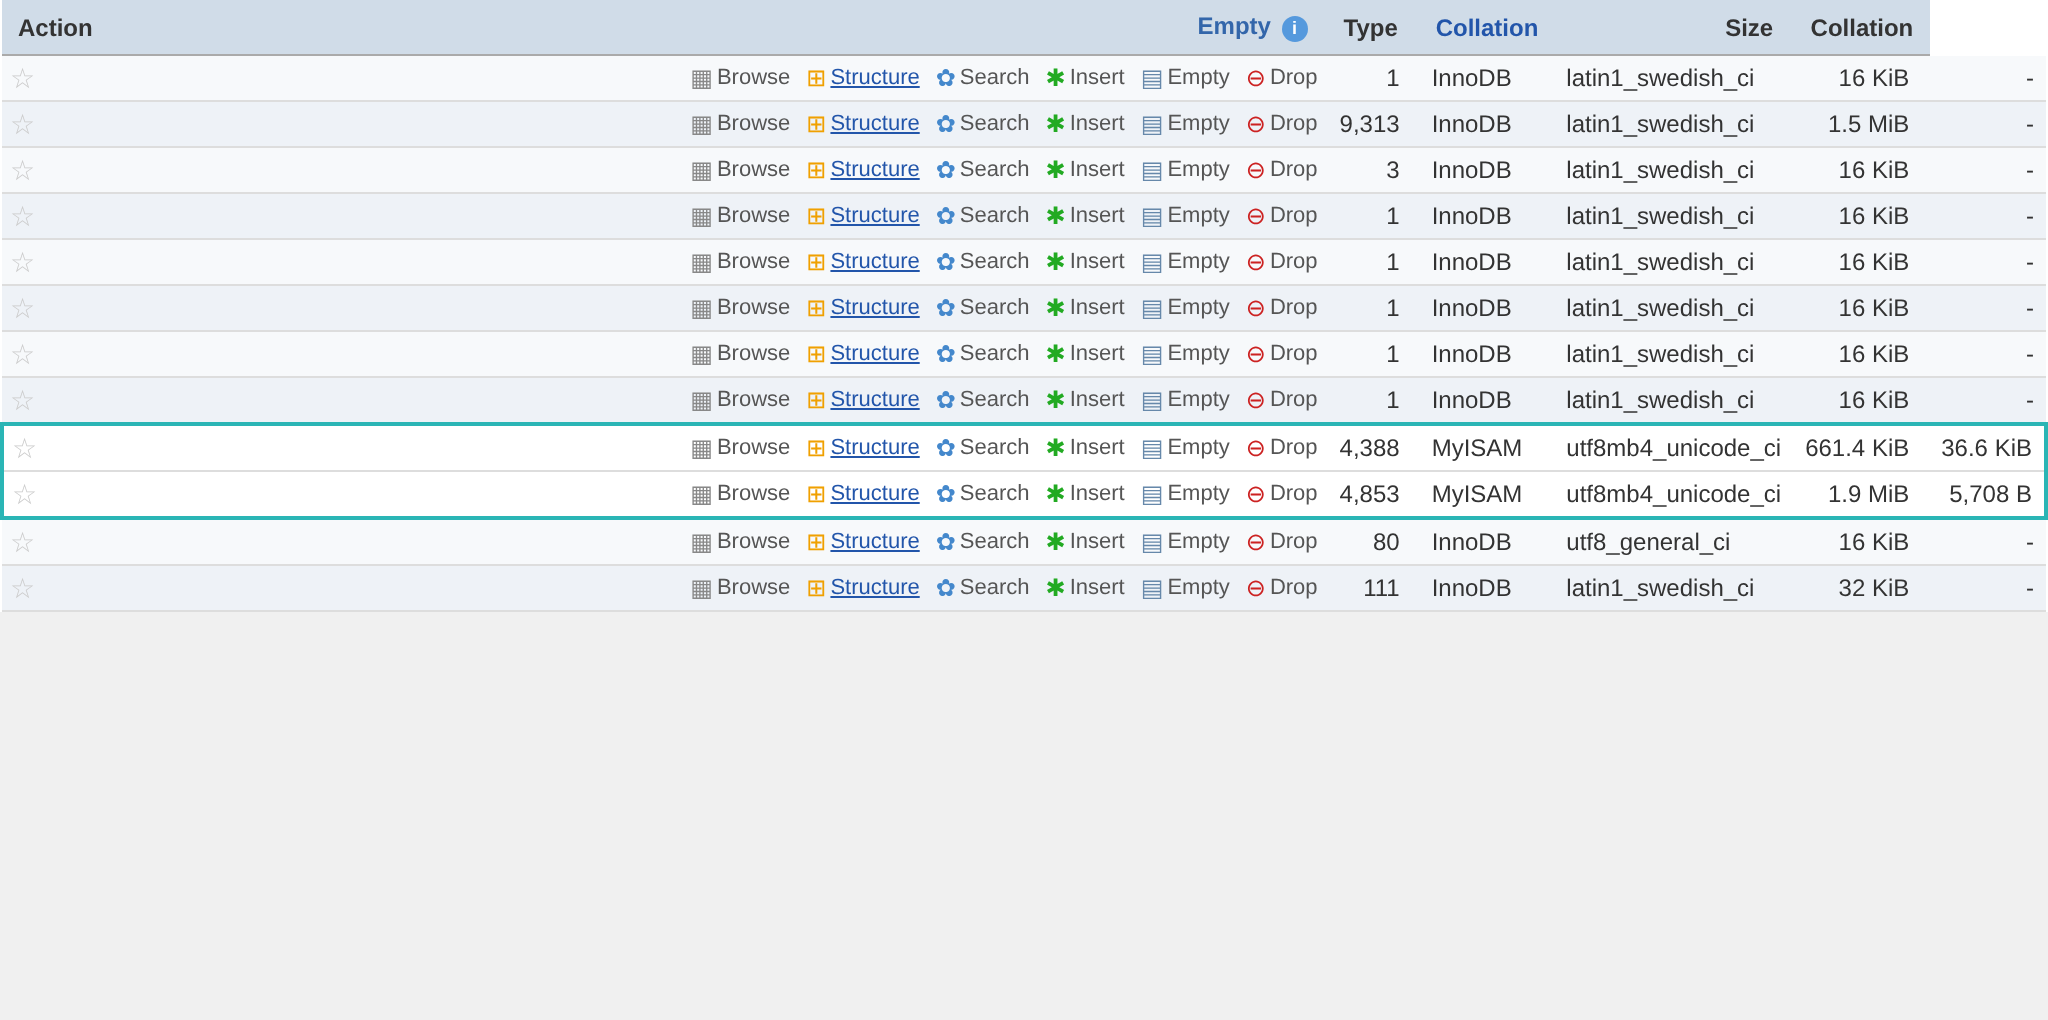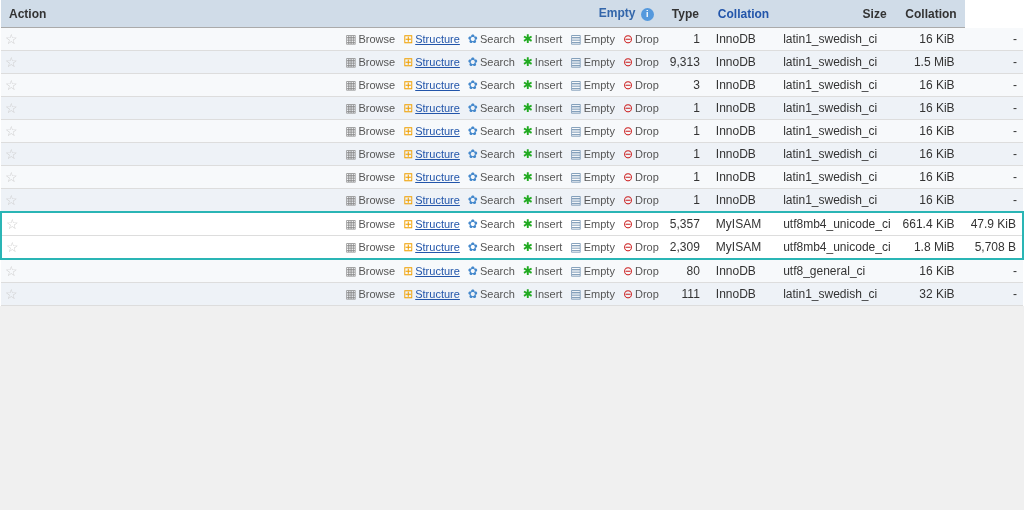--- a/index.html
+++ b/index.html
@@ -464,25 +464,25 @@
               <span style="color:#6688aa;font-size:12px;">▤</span>
               <span style="color:#555;">Empty</span>
             </span>
             <span class="sep"></span>
             <span class="action-btn">
               <span style="color:#cc2222;font-size:12px;">⊖</span>
               <span style="color:#555;">Drop</span>
             </span>
           </div>
         </td>
-        <td class="rows-col">5,357</td>
+        <td class="rows-col">4,388</td>
         <td class="type-col">MyISAM</td>
         <td class="collation-col">utf8mb4_unicode_ci</td>
         <td class="size-col">661.4 KiB</td>
-        <td class="overhead-col">47.9 KiB</td>
+        <td class="overhead-col">36.6 KiB</td>
       </tr>
       <tr style="background: rgb(255, 255, 255); border-bottom: 2px solid rgb(42, 181, 181); border-left: 2px solid rgb(42, 181, 181); border-right: 2px solid rgb(42, 181, 181);">
         <td style="width: 20px; padding: 3px 4px;"><span class="star">☆</span></td>
         <td style="padding: 3px 2px;">
           <div class="action-row">
             <span class="action-btn">
               <span style="color:#888;font-size:12px;">▦</span>
               <span style="color:#555;">Browse</span>
             </span>
             <span class="sep"></span>
@@ -505,24 +505,24 @@
               <span style="color:#6688aa;font-size:12px;">▤</span>
               <span style="color:#555;">Empty</span>
             </span>
             <span class="sep"></span>
             <span class="action-btn">
               <span style="color:#cc2222;font-size:12px;">⊖</span>
               <span style="color:#555;">Drop</span>
             </span>
           </div>
         </td>
-        <td class="rows-col">2,309</td>
+        <td class="rows-col">4,853</td>
         <td class="type-col">MyISAM</td>
         <td class="collation-col">utf8mb4_unicode_ci</td>
-        <td class="size-col">1.8 MiB</td>
+        <td class="size-col">1.9 MiB</td>
         <td class="overhead-col">5,708 B</td>
       </tr>
       <tr>
         <td style="width: 20px; padding: 3px 4px;"><span class="star">☆</span></td>
         <td style="padding: 3px 2px;">
           <div class="action-row">
             <span class="action-btn">
               <span style="color:#888;font-size:12px;">▦</span>
               <span style="color:#555;">Browse</span>
             </span>

